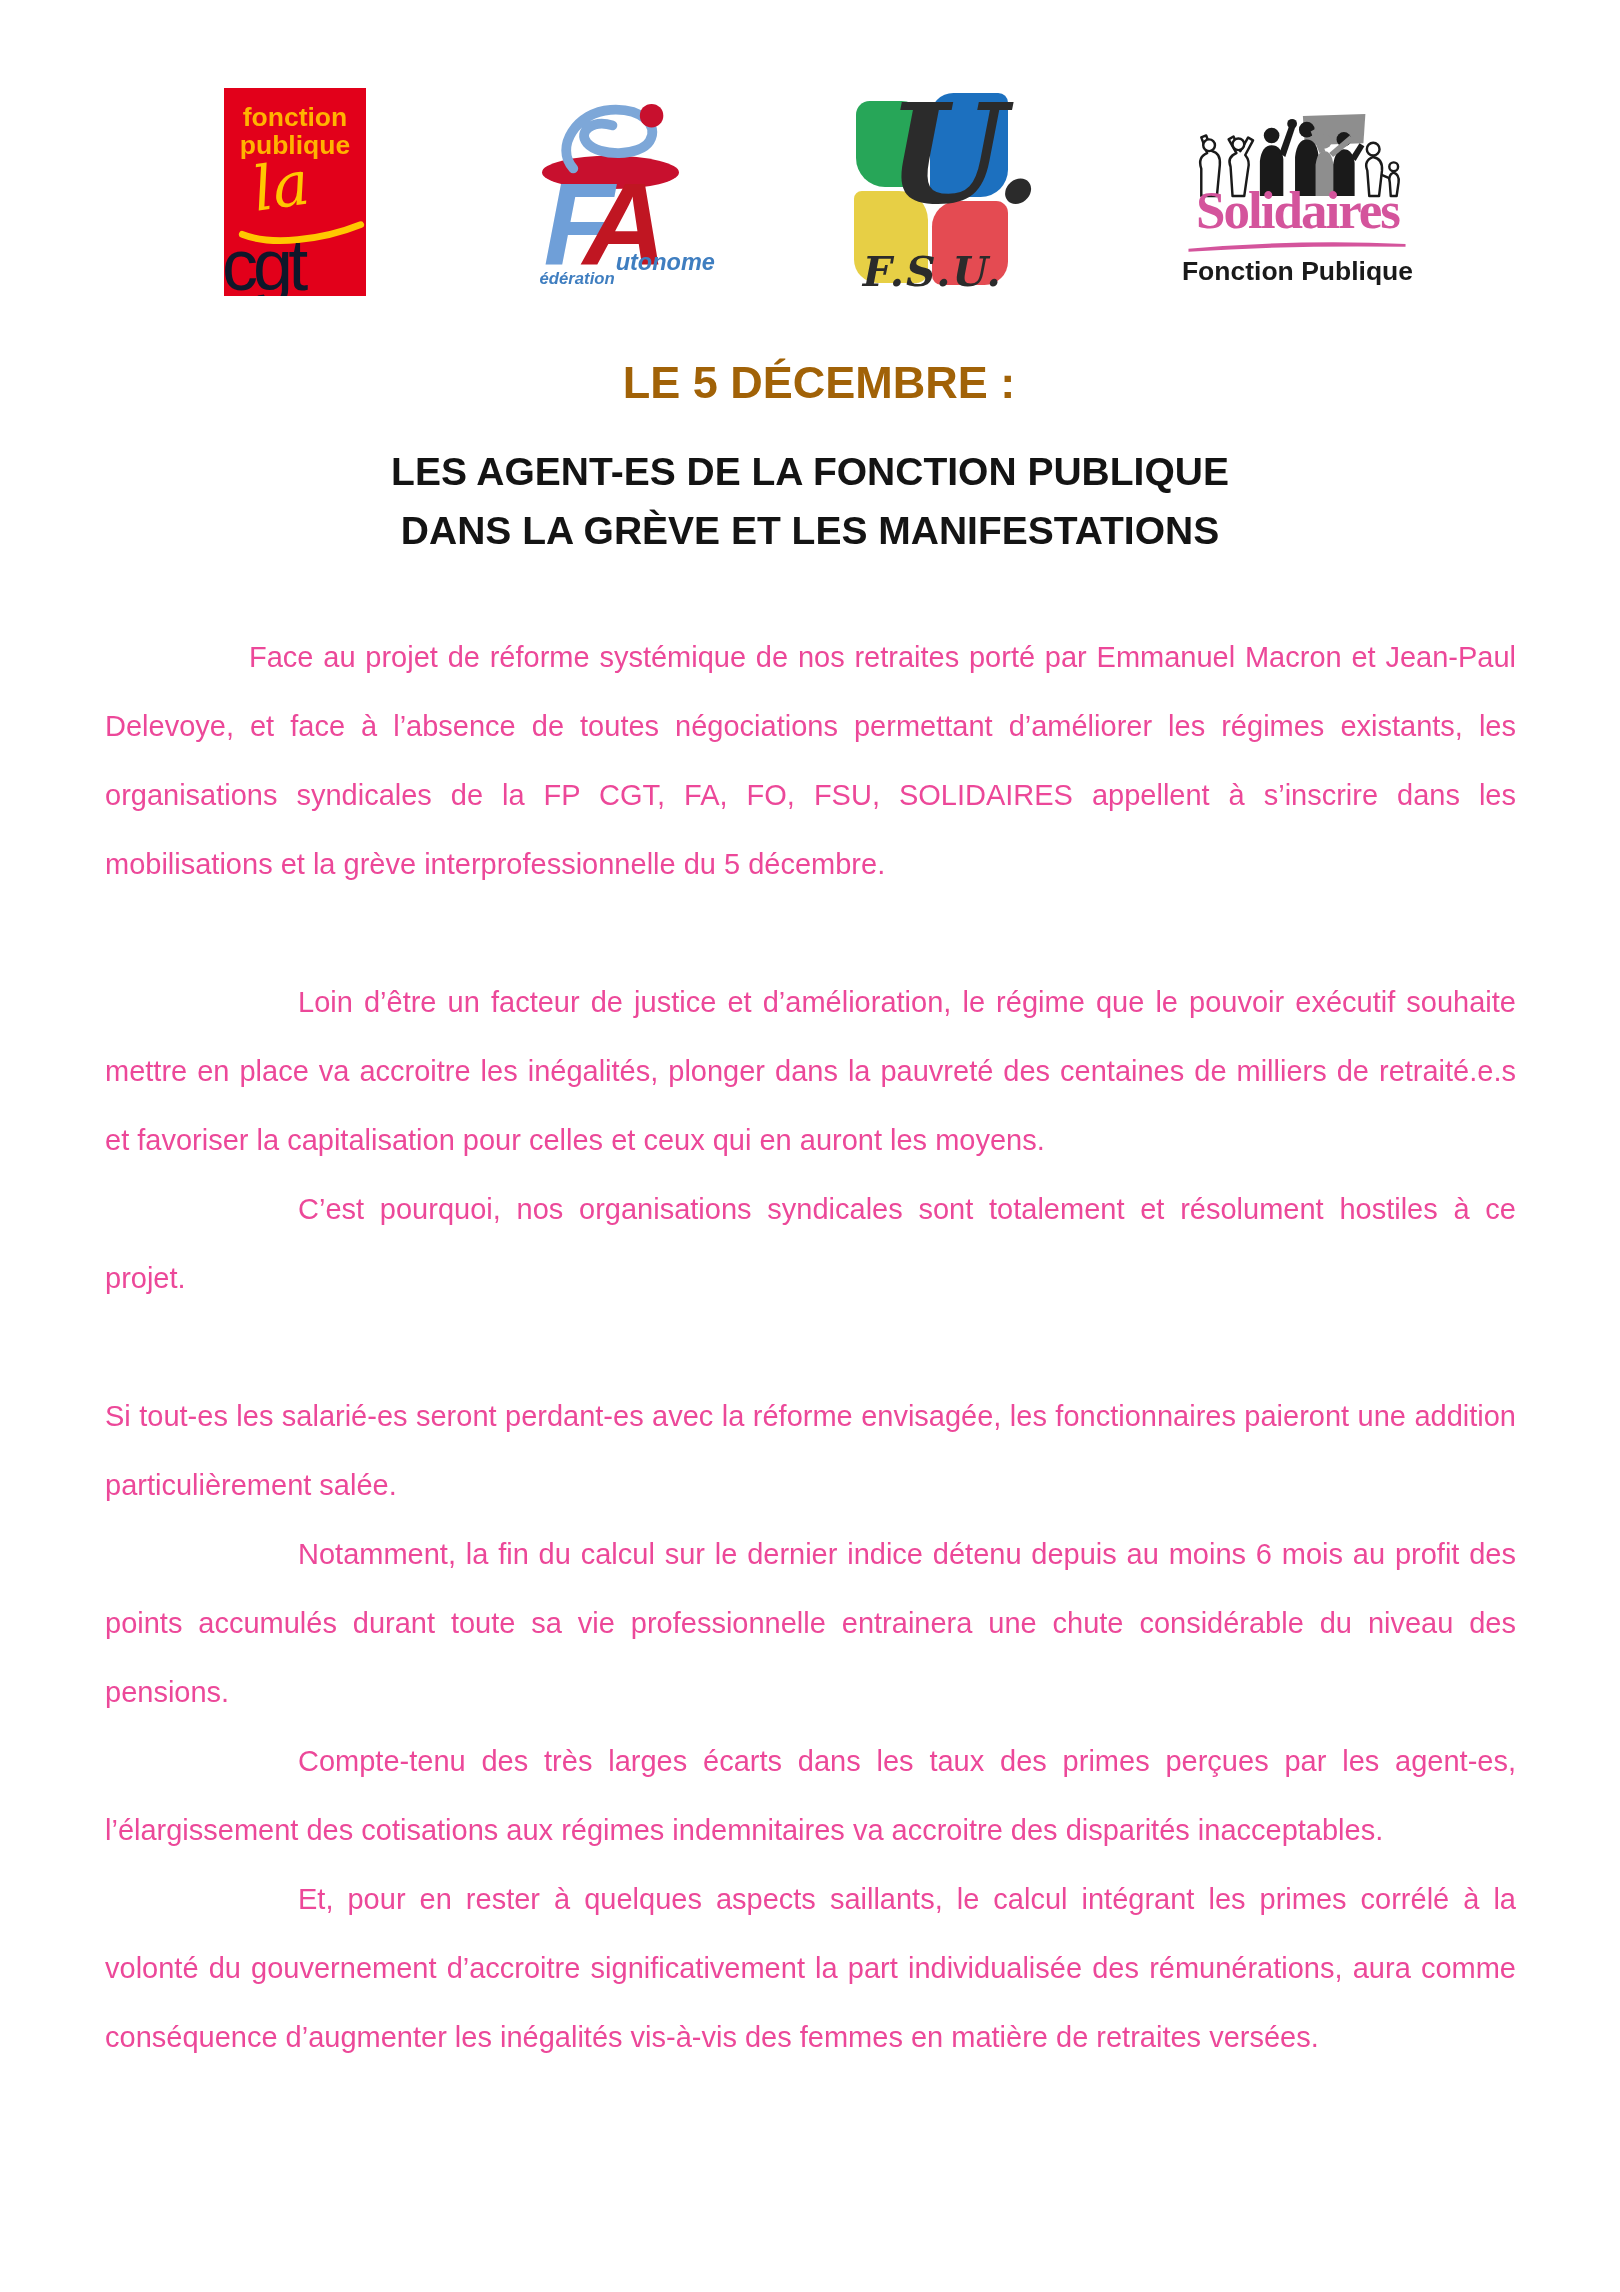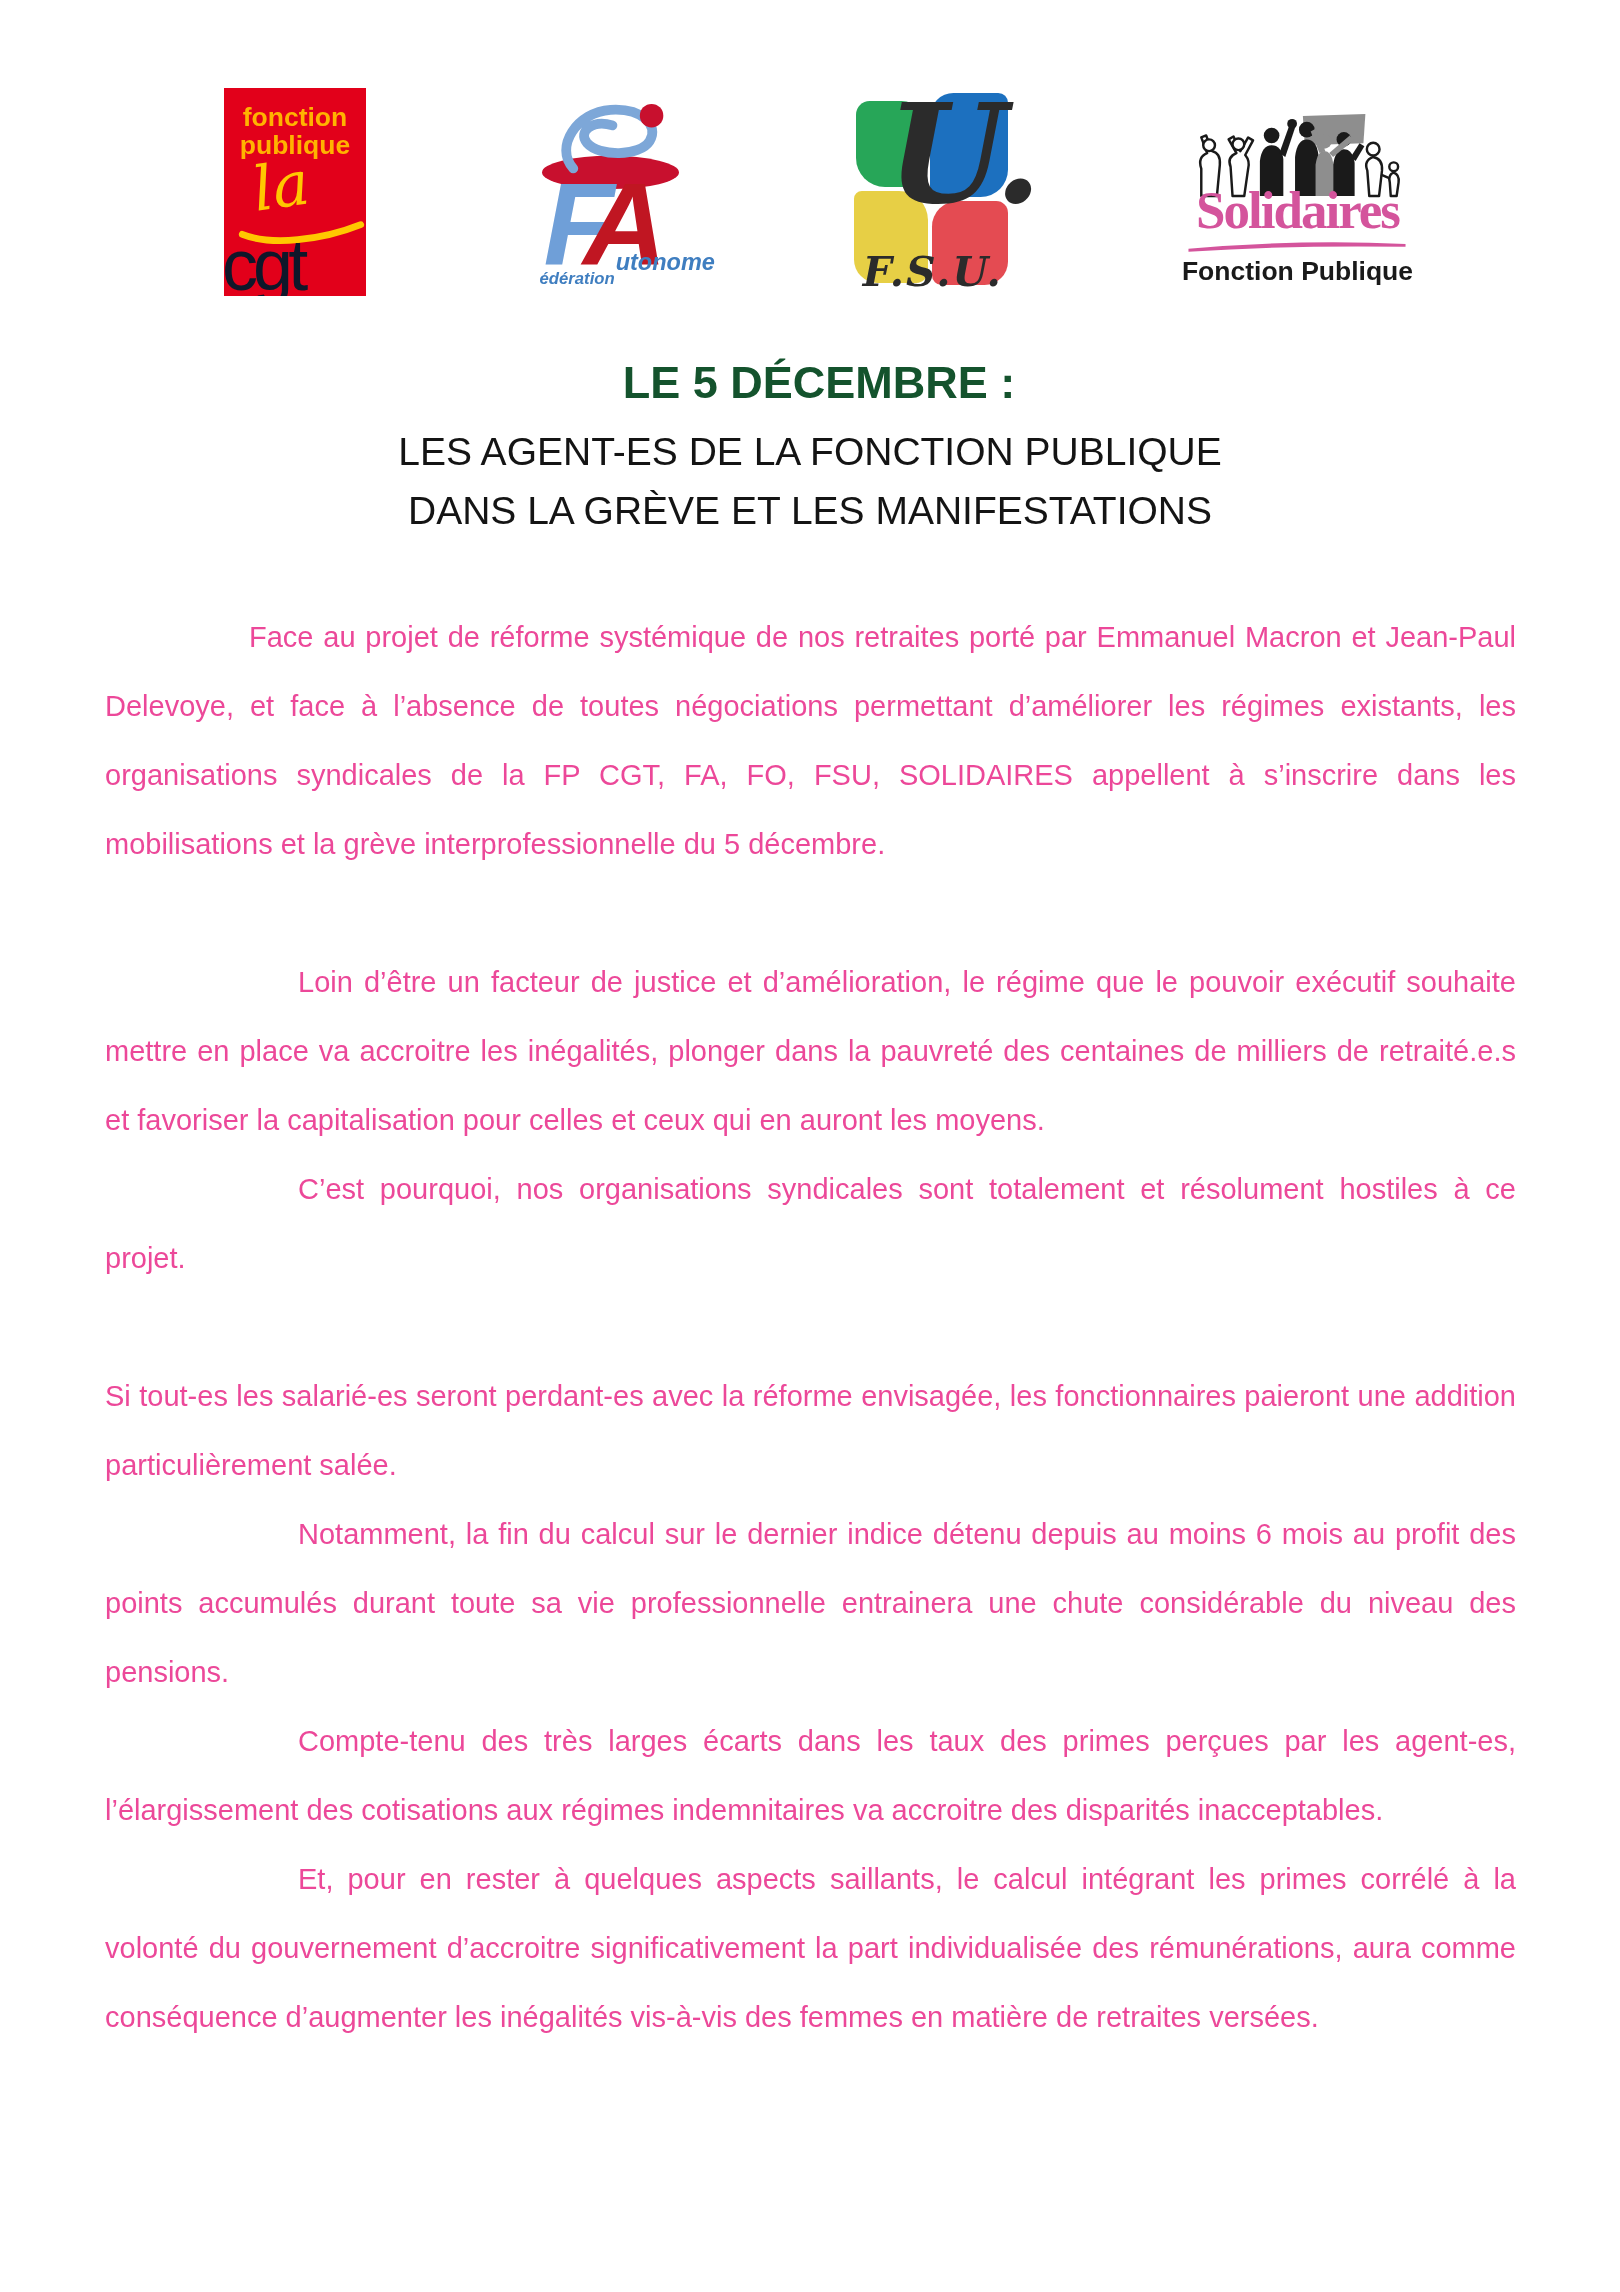--- a/index.html
+++ b/index.html
@@ -115,27 +115,27 @@
     font-weight:bold; font-size:26.5px; color:#1a1a1a;
   }
 
   
   .doc-title {
     margin-top:47px;
     text-align:center;
     font-weight:bold;
     font-size:45px;
     line-height:53px;
-    color:#14532d;
+    color:#a16207;
     padding-left:18px;
   }
   .doc-subtitle {
-    margin-top:13px;
+    margin-top:33px;
     text-align:center;
-    font-weight:normal;
+    font-weight:bold;
     font-size:39px;
     line-height:59px;
     color:#141414;
   }
 
   
   .body-text {
     margin-top:63px;
     padding: 0 104px 0 105px;
     font-size:29px;

